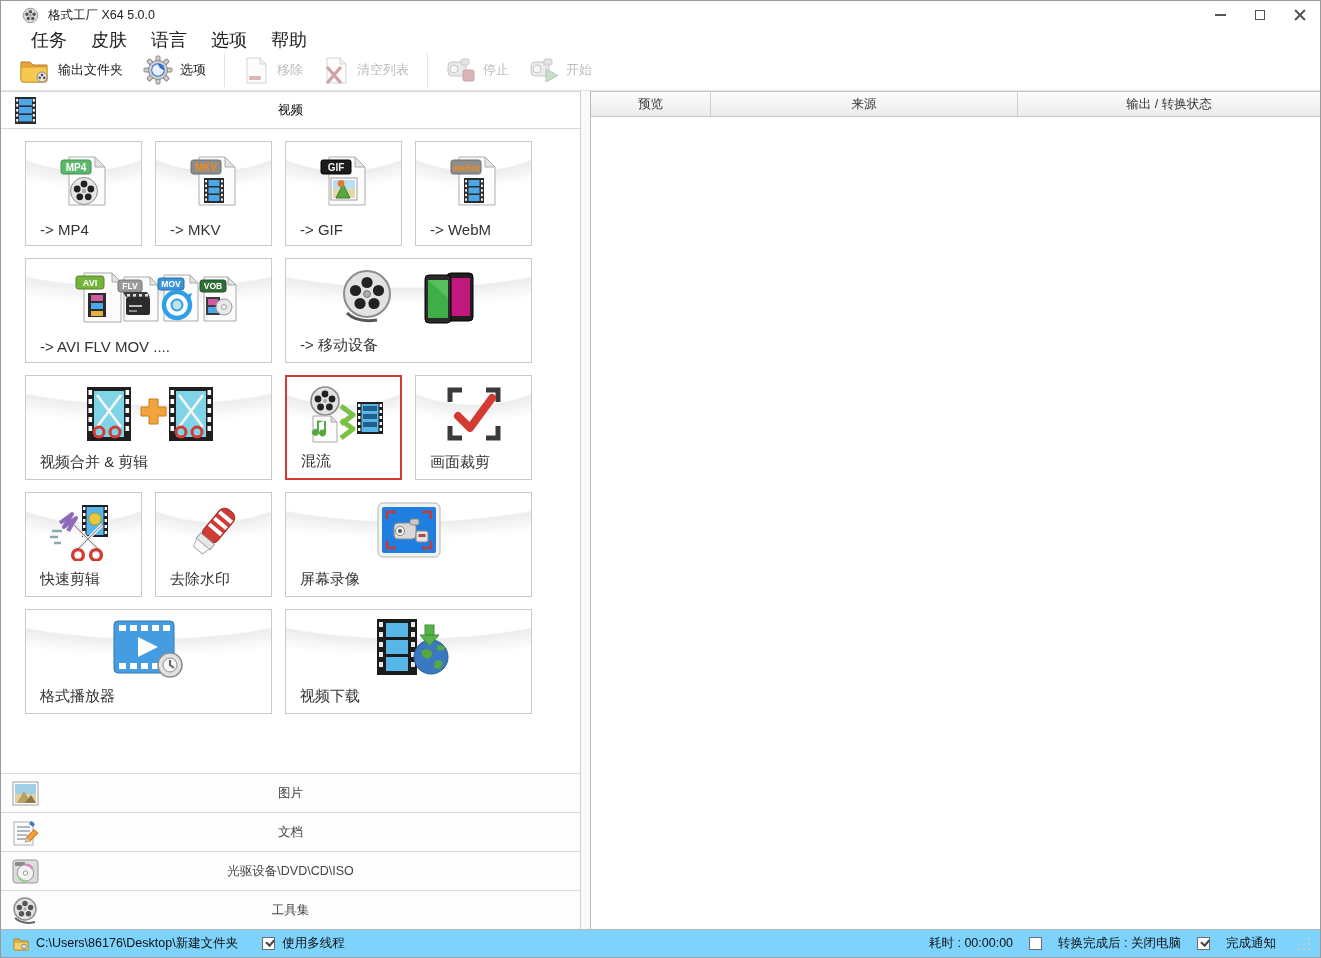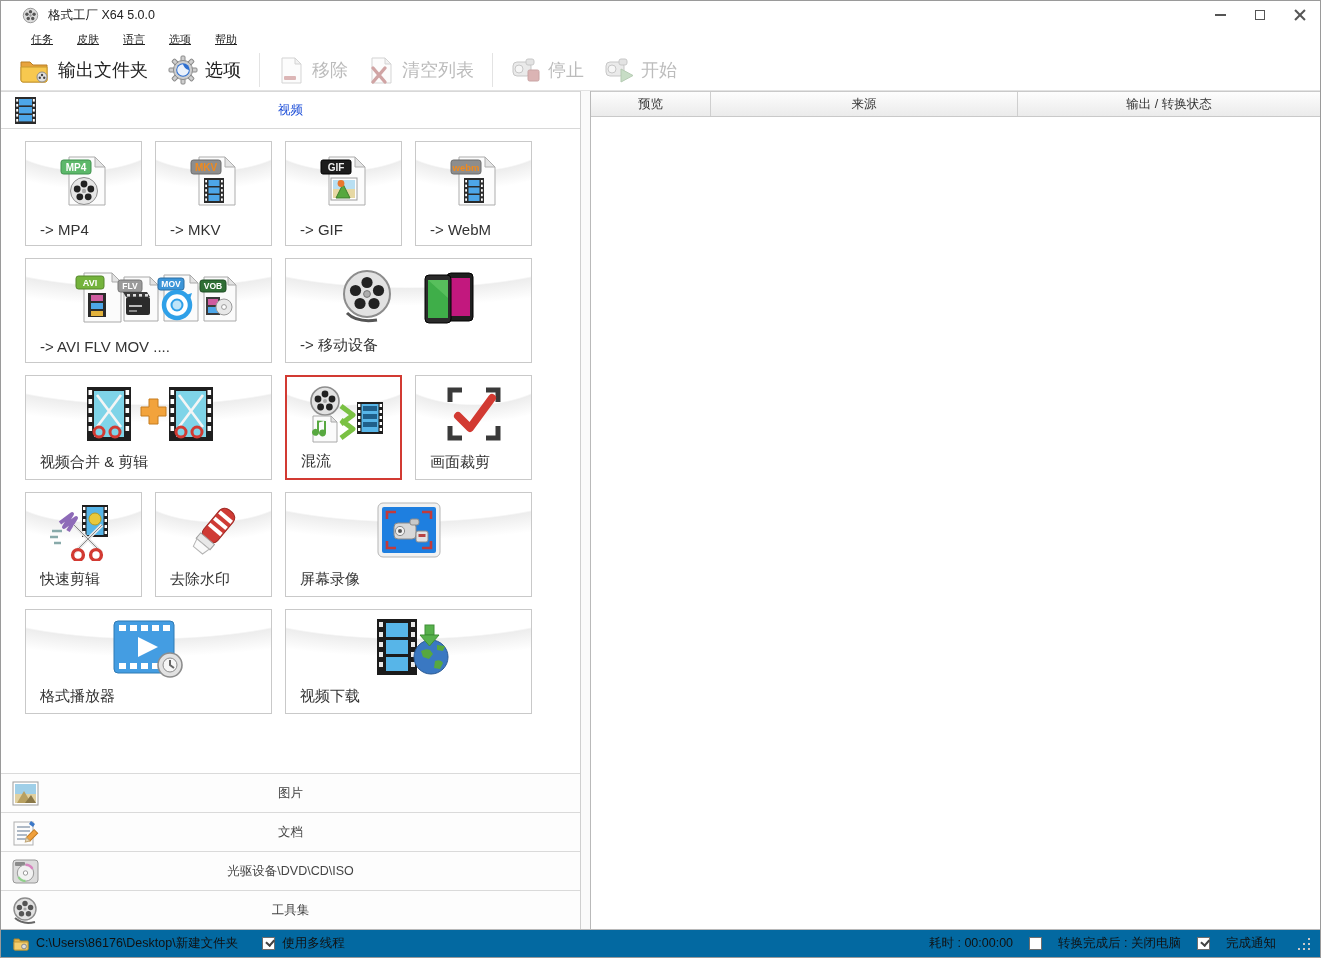--- a/index.html
+++ b/index.html
@@ -14,35 +14,35 @@
   .win-controls { margin-left:auto; display:flex; height:100%; }
   .wbtn { width:40px; height:100%; display:flex; align-items:center; justify-content:center; cursor:default; }
   .min-glyph { width:11px; height:0; border-top:2px solid #555; display:block; }
   .max-glyph { width:10px; height:10px; border:1.6px solid #555; display:block; }
   .close-glyph { position:relative; width:12px; height:12px; display:block; }
   .close-glyph::before,.close-glyph::after{ content:""; position:absolute; left:5px; top:-1px; width:2px; height:14px; background:#555; }
   .close-glyph::before{ transform:rotate(45deg);} .close-glyph::after{ transform:rotate(-45deg);}
 
   
   .menubar { height:21px; display:flex; align-items:center; padding-left:18px; background:#fff; flex:0 0 auto; }
-  .menu-item { font-size:11px; color:#222; padding:2px 12px; cursor:default;text-decoration:underline; }
+  .menu-item { font-size:18px; color:#222; padding:2px 12px; cursor:default; }
 
   
   .toolbar { height:41px; display:flex; align-items:center; background:#fff; border-bottom:1px solid #e2e2e2; padding-left:8px; flex:0 0 auto; }
-  .tb-btn { display:flex; align-items:center; gap:7px; height:36px; padding:0 10px; font-size:18px; color:#222; cursor:default; border-radius:3px; }
+  .tb-btn { display:flex; align-items:center; gap:7px; height:36px; padding:0 10px; font-size:13px; color:#222; cursor:default; border-radius:3px; }
   .tb-btn.disabled { color:#bcbcbc; }
   .tb-btn.disabled svg { opacity:.5; filter:grayscale(.4); }
   .tb-sep { width:1px; height:34px; background:#e3e3e3; margin:0 8px; }
 
   
   .main { flex:1 1 auto; display:flex; background:#fff; min-height:0; }
   .left-panel { width:580px; flex:0 0 580px; display:flex; flex-direction:column; border-right:1px solid #cfcfcf; }
   .panel-header { height:38px; border-top:1px solid #d8d8d8; border-bottom:1px solid #d8d8d8; display:flex; align-items:center; background:#fff; }
   .panel-header .ph-icon { margin-left:10px; width:29px; height:29px; }
-  .panel-header .ph-label { flex:1; text-align:center; font-size:12.5px; color:#1d4ed8; margin-right:39px; }
+  .panel-header .ph-label { flex:1; text-align:center; font-size:12.5px; color:#000000; margin-right:39px; }
 
   .tile-grid { padding:12px 24px 0 24px; display:flex; flex-wrap:wrap; column-gap:13px; row-gap:12px; }
   .tile { width:117px; height:105px; border:1px solid #c9c9c9; background:#fff; position:relative; cursor:pointer;
           background-image:radial-gradient(150% 95% at 50% -25%, #ffffff 55%, #ededed 56.5%, #ffffff 74%); }
   .tile.wide { width:247px;padding-left:27px; }
   .tile.selected { border:2px solid #d23a32; }
   .tile .ticon { position:absolute; top:7px; left:0; right:0; height:62px; display:flex; align-items:center; justify-content:center; }
   .tile .tlabel { position:absolute; bottom:7px; left:14px; right:12px; font-size:15px; color:#333; white-space:nowrap; overflow:hidden; }
 
   .panel-spacer { flex:1; }
@@ -54,21 +54,21 @@
   .gutter { width:9px; flex:0 0 9px; background:#fafafa; }
   .right-panel { flex:1; display:flex; flex-direction:column; border-left:1px solid #b9b9b9; min-width:0; }
   .table-header { display:flex; height:26px; flex:0 0 26px; background:linear-gradient(#fdfdfd,#ebebeb); border-top:1px solid #c9c9c9; border-bottom:1px solid #c9c9c9; }
   .th { display:flex; align-items:center; justify-content:center; font-size:12.5px; color:#333; border-right:1px solid #cfcfcf; }
   .th-preview { width:120px; flex:0 0 120px; }
   .th-source  { width:307px; flex:0 0 307px; }
   .th-output  { flex:1; border-right:none; }
   .table-body { flex:1; background:#fff; }
 
   
-  .statusbar { height:28px; flex:0 0 28px; background:#0369a1; border-top:1px solid #b8b8b8; display:flex; align-items:center; padding:0 10px 0 12px; font-size:12.5px; color:#111; }
+  .statusbar { height:28px; flex:0 0 28px; background:#7dd3fc; border-top:1px solid #b8b8b8; display:flex; align-items:center; padding:0 10px 0 12px; font-size:12.5px; color:#111; }
   .sb-left { display:flex; align-items:center; gap:7px; }
   .sb-right { margin-left:auto; display:flex; align-items:center; gap:16px; }
   .cb { width:13px; height:13px; background:#fff; border:1px solid #6e6e6e; position:relative; display:inline-block; flex:0 0 auto; cursor:pointer; }
   .cb.checked::after { content:""; position:absolute; left:2.5px; top:1px; width:6px; height:3.5px; border-left:2px solid #444; border-bottom:2px solid #444; transform:rotate(-48deg); }
   .sb-label { white-space:nowrap; cursor:default; }
   .grip { width:12px; height:12px; position:relative; margin-left:6px; }
   .grip i { position:absolute; width:2px; height:2px; background:#c9c9c9; }
   .grip i:nth-child(1){ right:0; bottom:0; } .grip i:nth-child(2){ right:5px; bottom:0; }
   .grip i:nth-child(3){ right:0; bottom:5px; } .grip i:nth-child(4){ right:10px; bottom:0; }
   .grip i:nth-child(5){ right:0; bottom:10px; } .grip i:nth-child(6){ right:5px; bottom:5px; }

